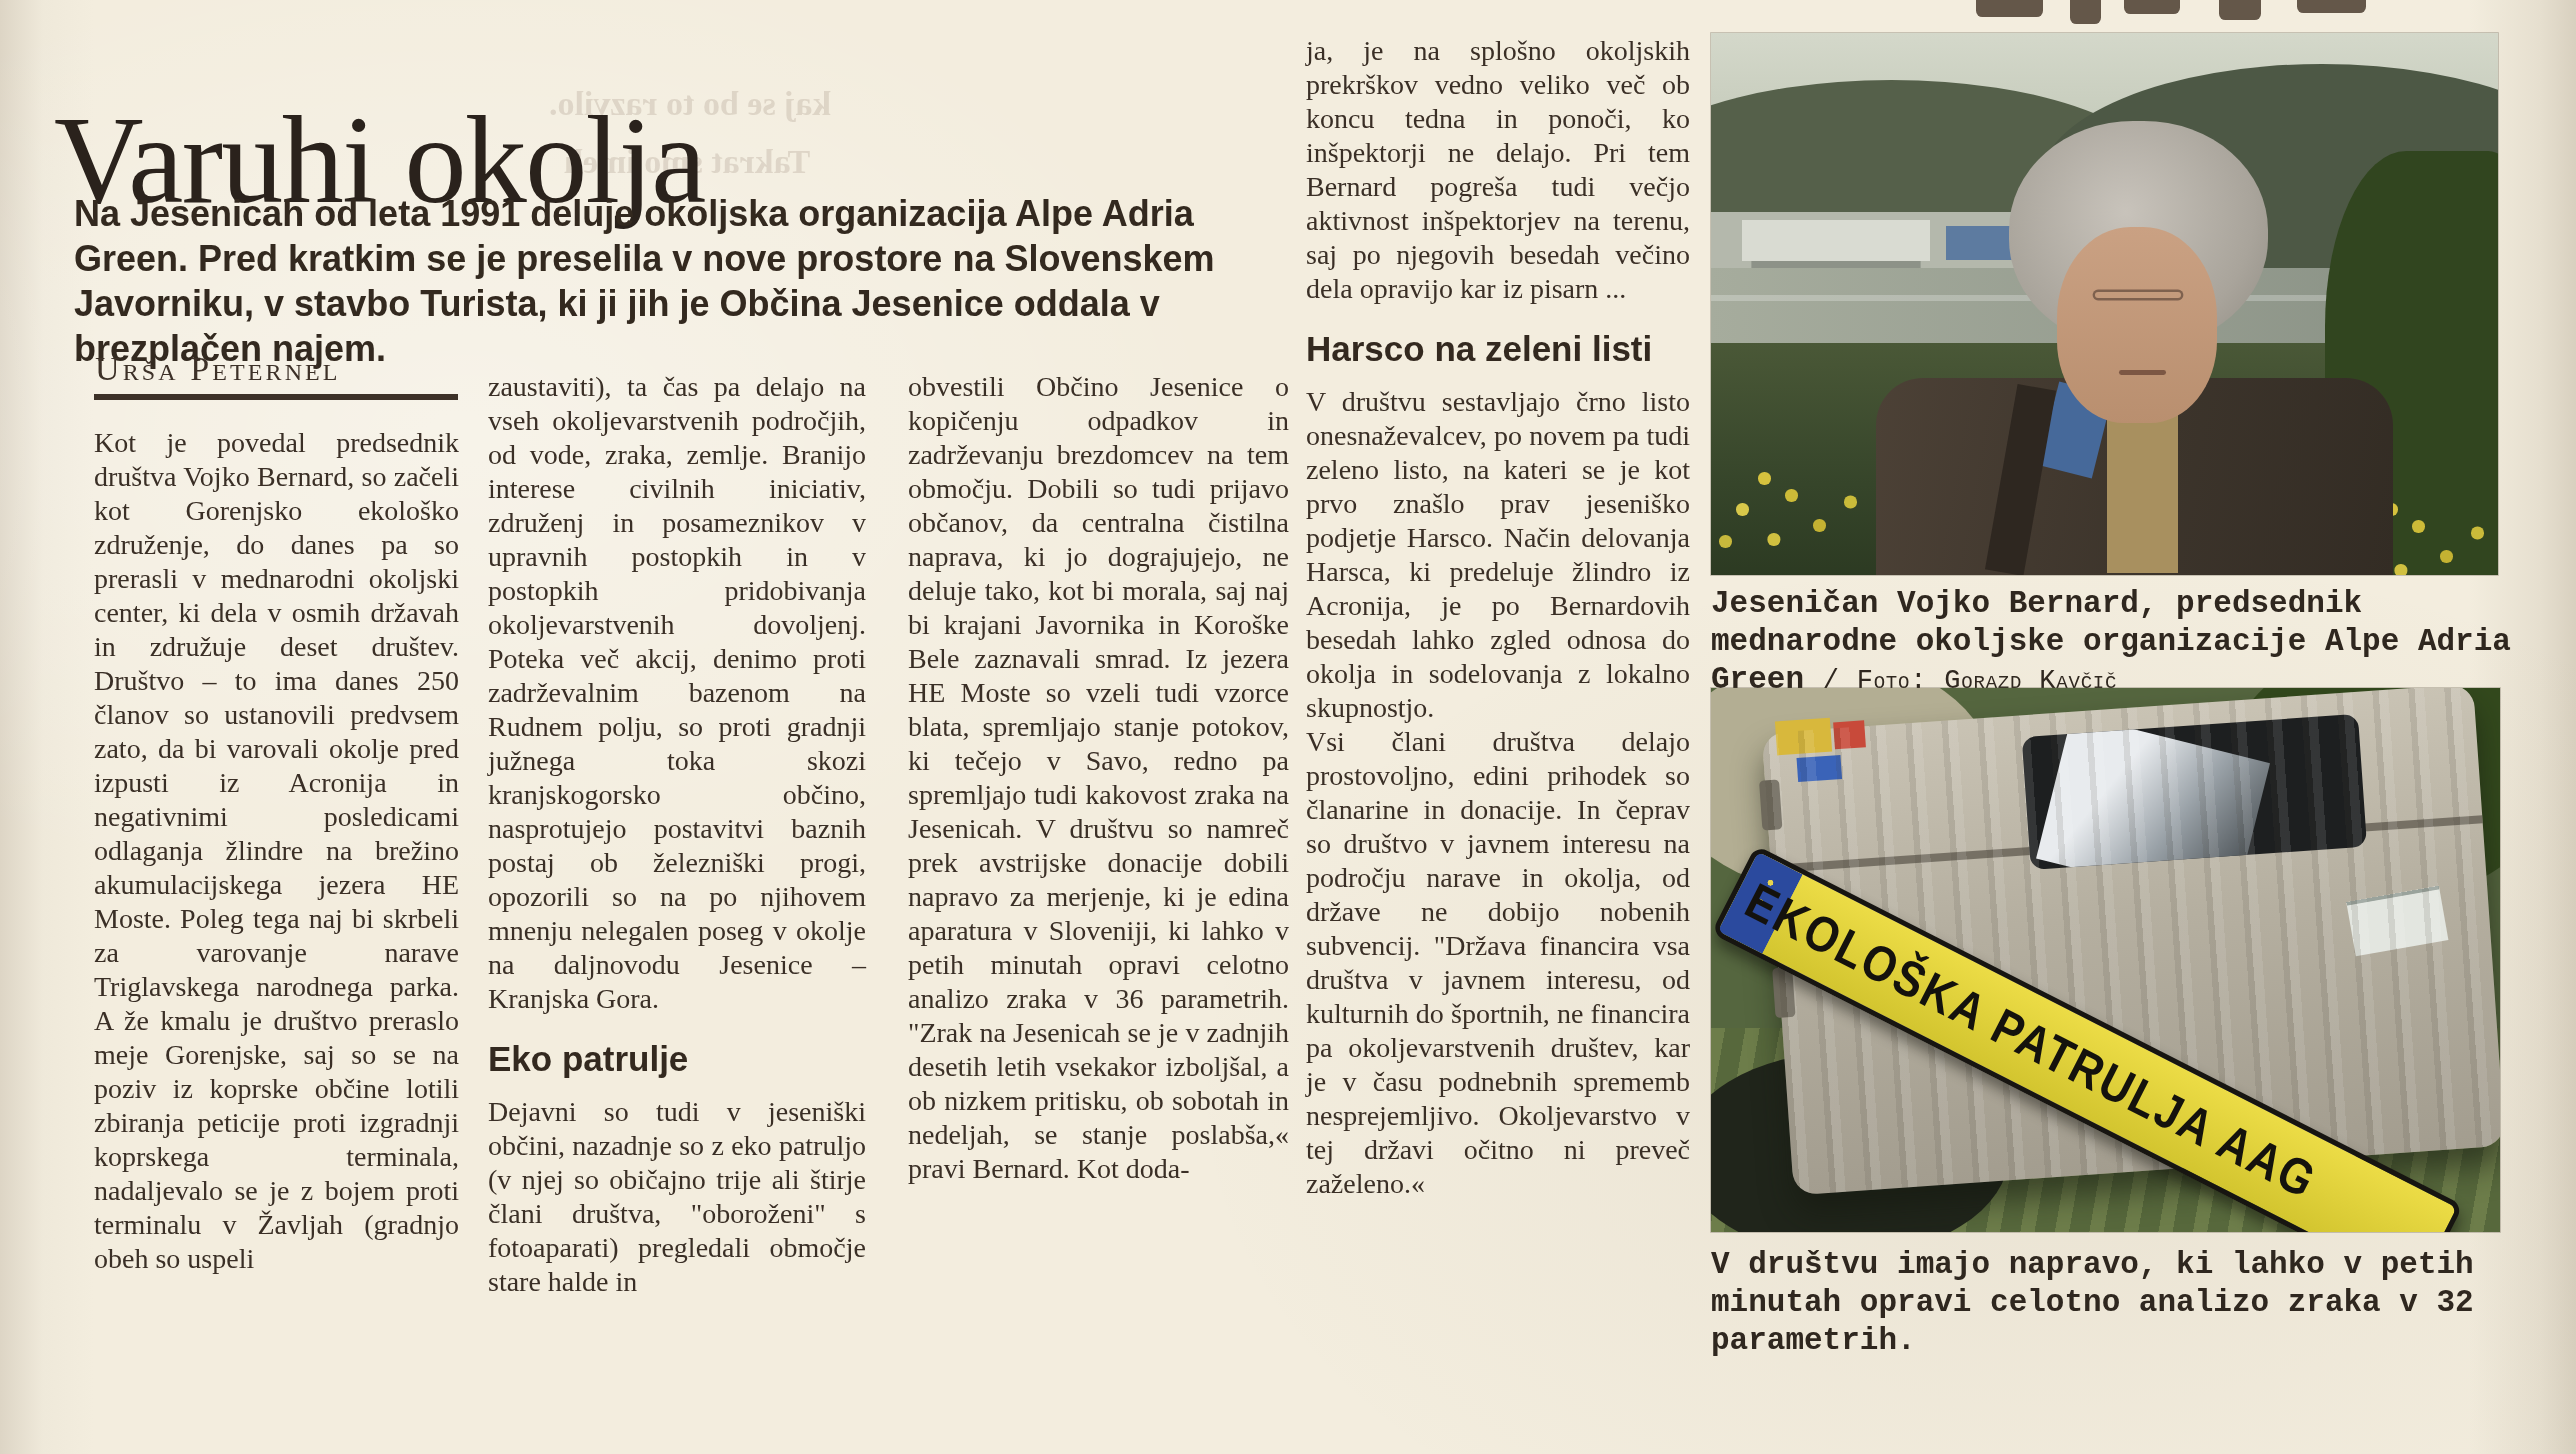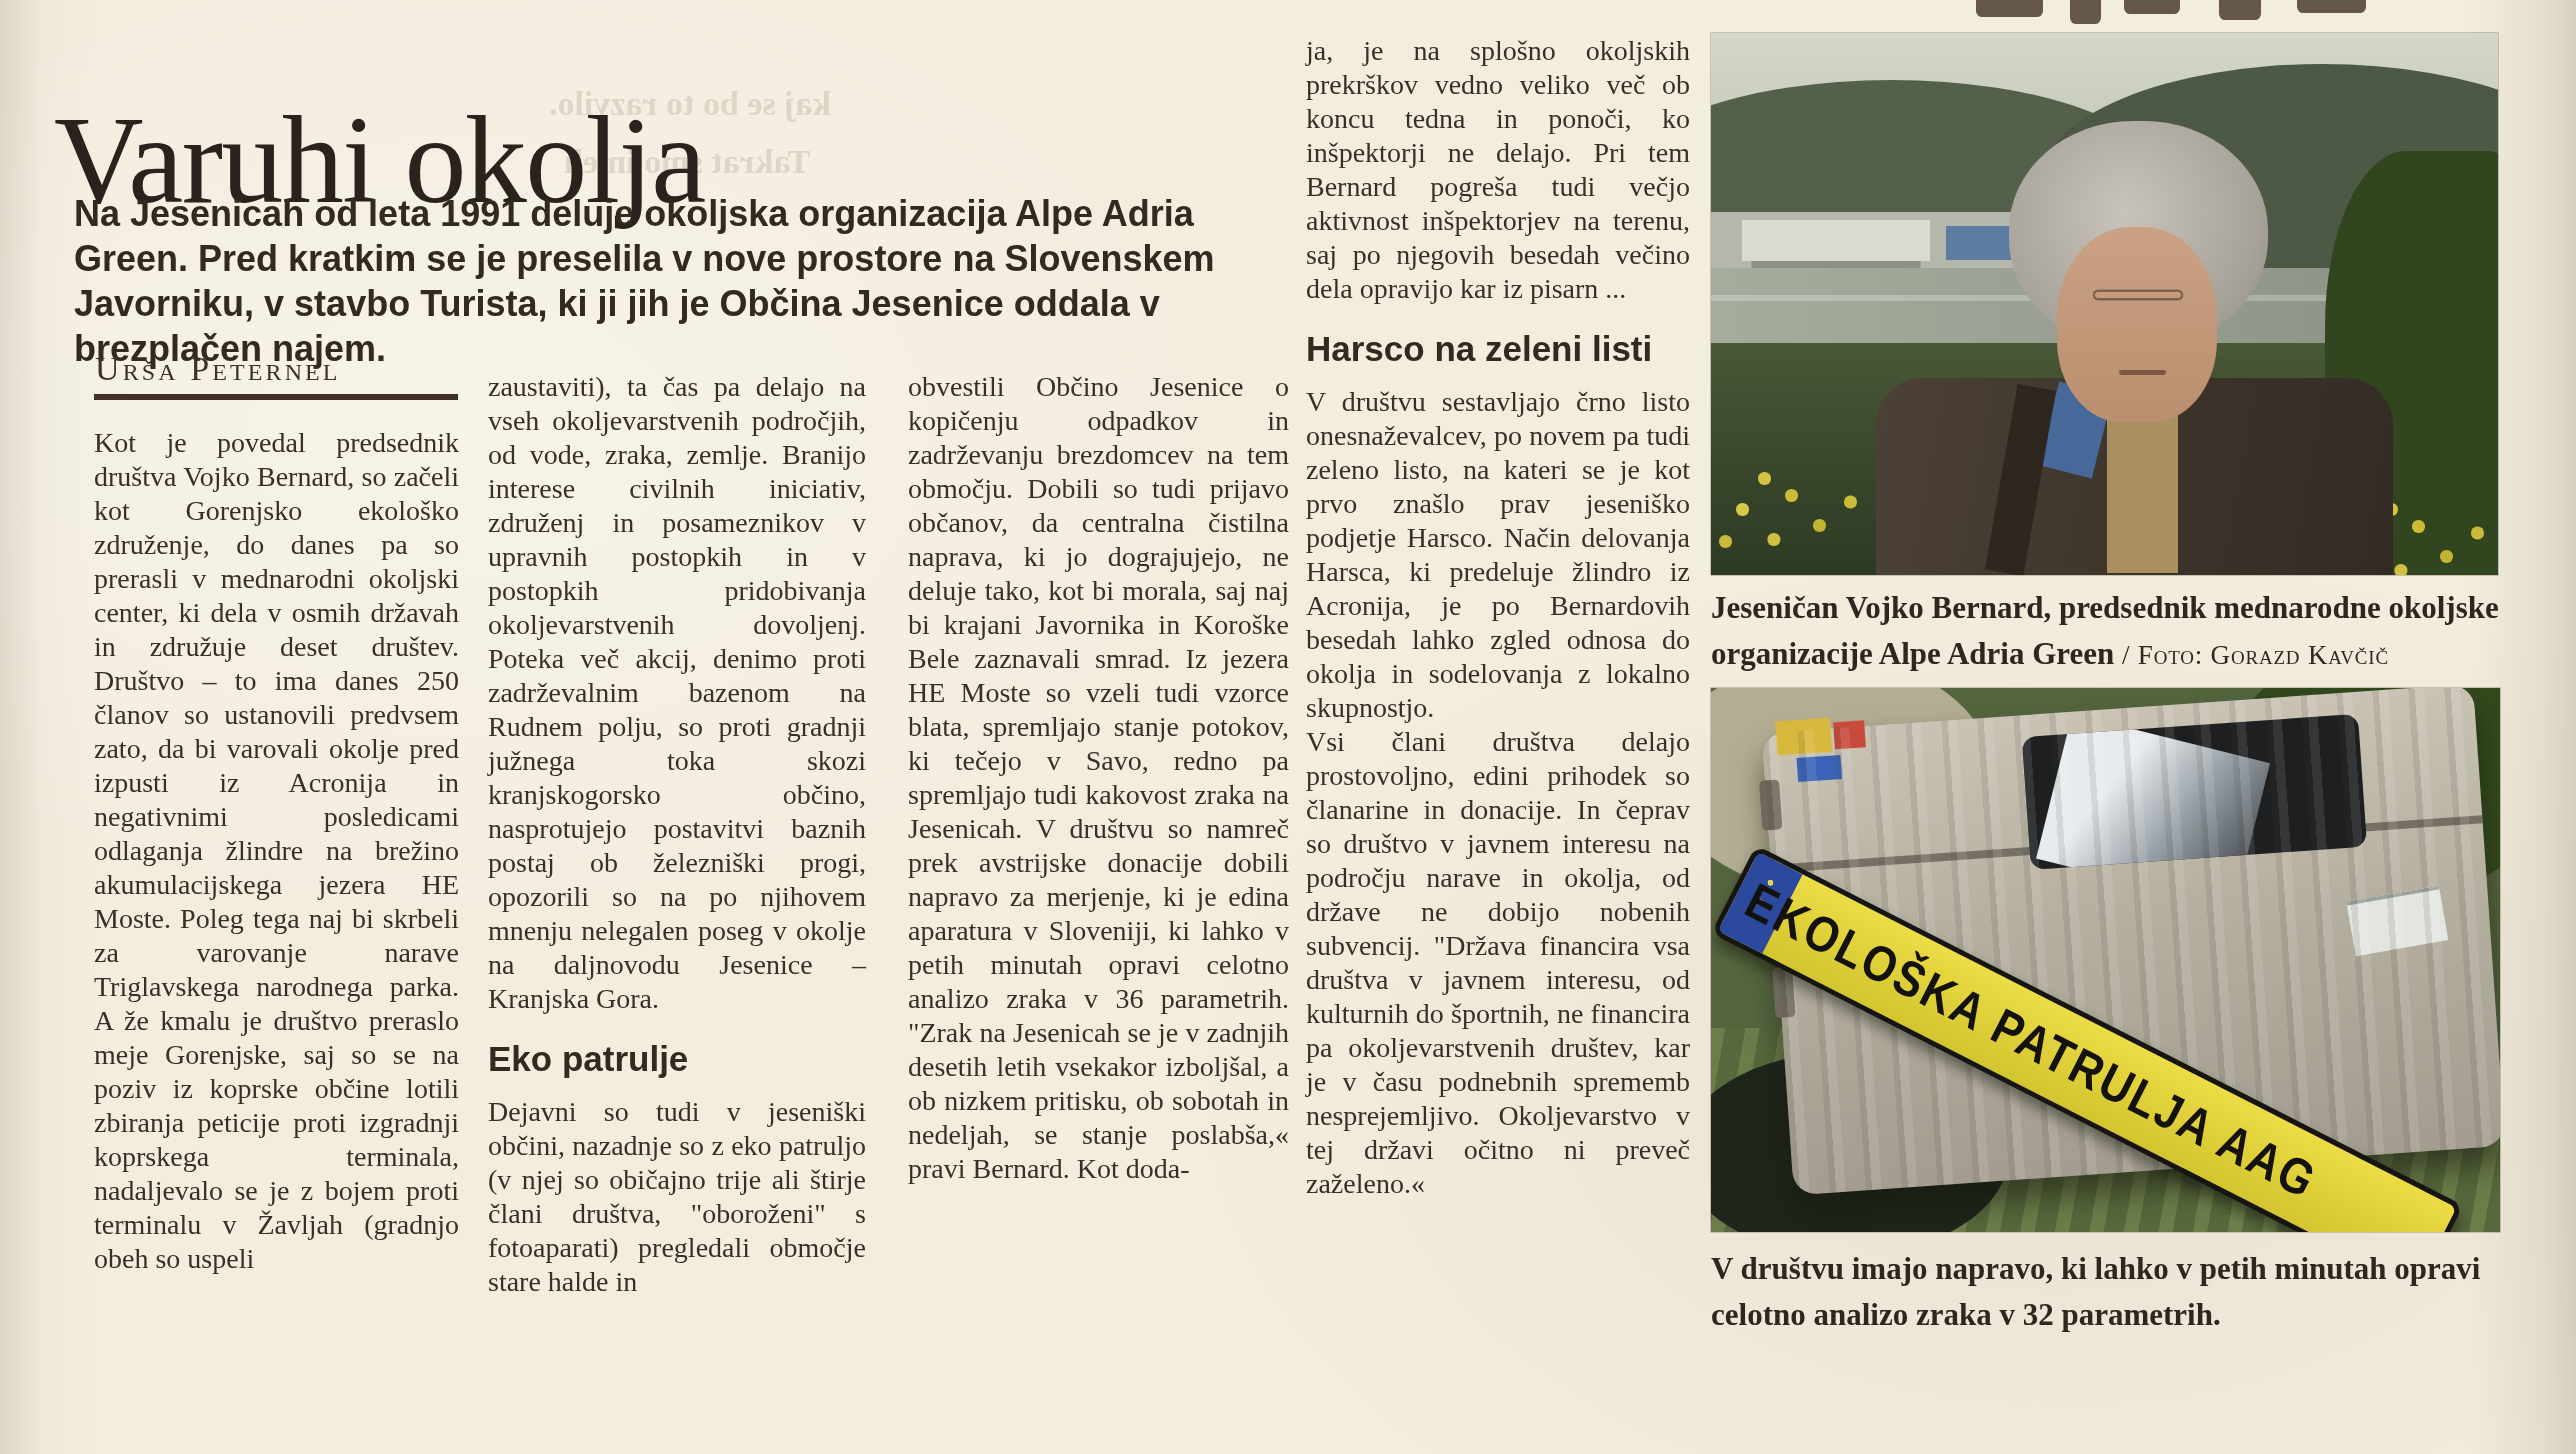--- a/index.html
+++ b/index.html
@@ -29,22 +29,22 @@
   .col-2{left:488px;top:370px;width:378px;}
   .col-3{left:908px;top:370px;width:381px;}
   .col-4{left:1306px;top:34px;width:384px;}
   .subhead{font-family:"Liberation Sans",sans-serif;font-weight:bold;
     font-size:35px;line-height:38px;color:#33291f;text-align:left;margin:23.5px 0 17px 0;}
   
   .photo{position:absolute;overflow:hidden;box-shadow:0 0 0 0.8px rgba(90,80,65,0.35);}
   .photo *{position:absolute;}
   .photo-1{left:1711px;top:33px;width:787px;height:542px;background:#aab0a2;}
   .photo-2{left:1711px;top:688px;width:789px;height:544px;background:#55663f;}
-  .caption{position:absolute;font-family:Liberation Serif, serif;font-weight:bold;
-    font-size:31px;line-height:46px;color:#2f271f;}
+  .caption{position:absolute;font-family:Liberation Mono, monospace;font-weight:bold;
+    font-size:31px;line-height:38px;color:#2f271f;}
   .caption-1{left:1711px;top:585px;width:807px;}
   .caption-2{left:1711px;top:1246px;width:807px;}
   .credit{font-weight:normal;font-variant:small-caps;font-size:27px;letter-spacing:0.8px;}
   
   .p1-sky{left:0;top:0;width:100%;height:118px;background:linear-gradient(#d4d8ca,#c2c8b8);}
   .p1-hill{background:#55604a;border-radius:50%;}
   .p1-h1{left:-94px;top:47px;width:549px;height:204px;}
   .p1-h2{left:329px;top:31px;width:564px;height:235px;background:#4d5845;}
   .p1-buildings{left:0;top:179px;width:502px;height:63px;background:#b4b8ac;}
   .p1-b1{left:31px;top:7.8px;width:188px;height:41px;background:#d9dbd2;box-shadow:0 23.5px 0 -9.4px #8d9288;}

